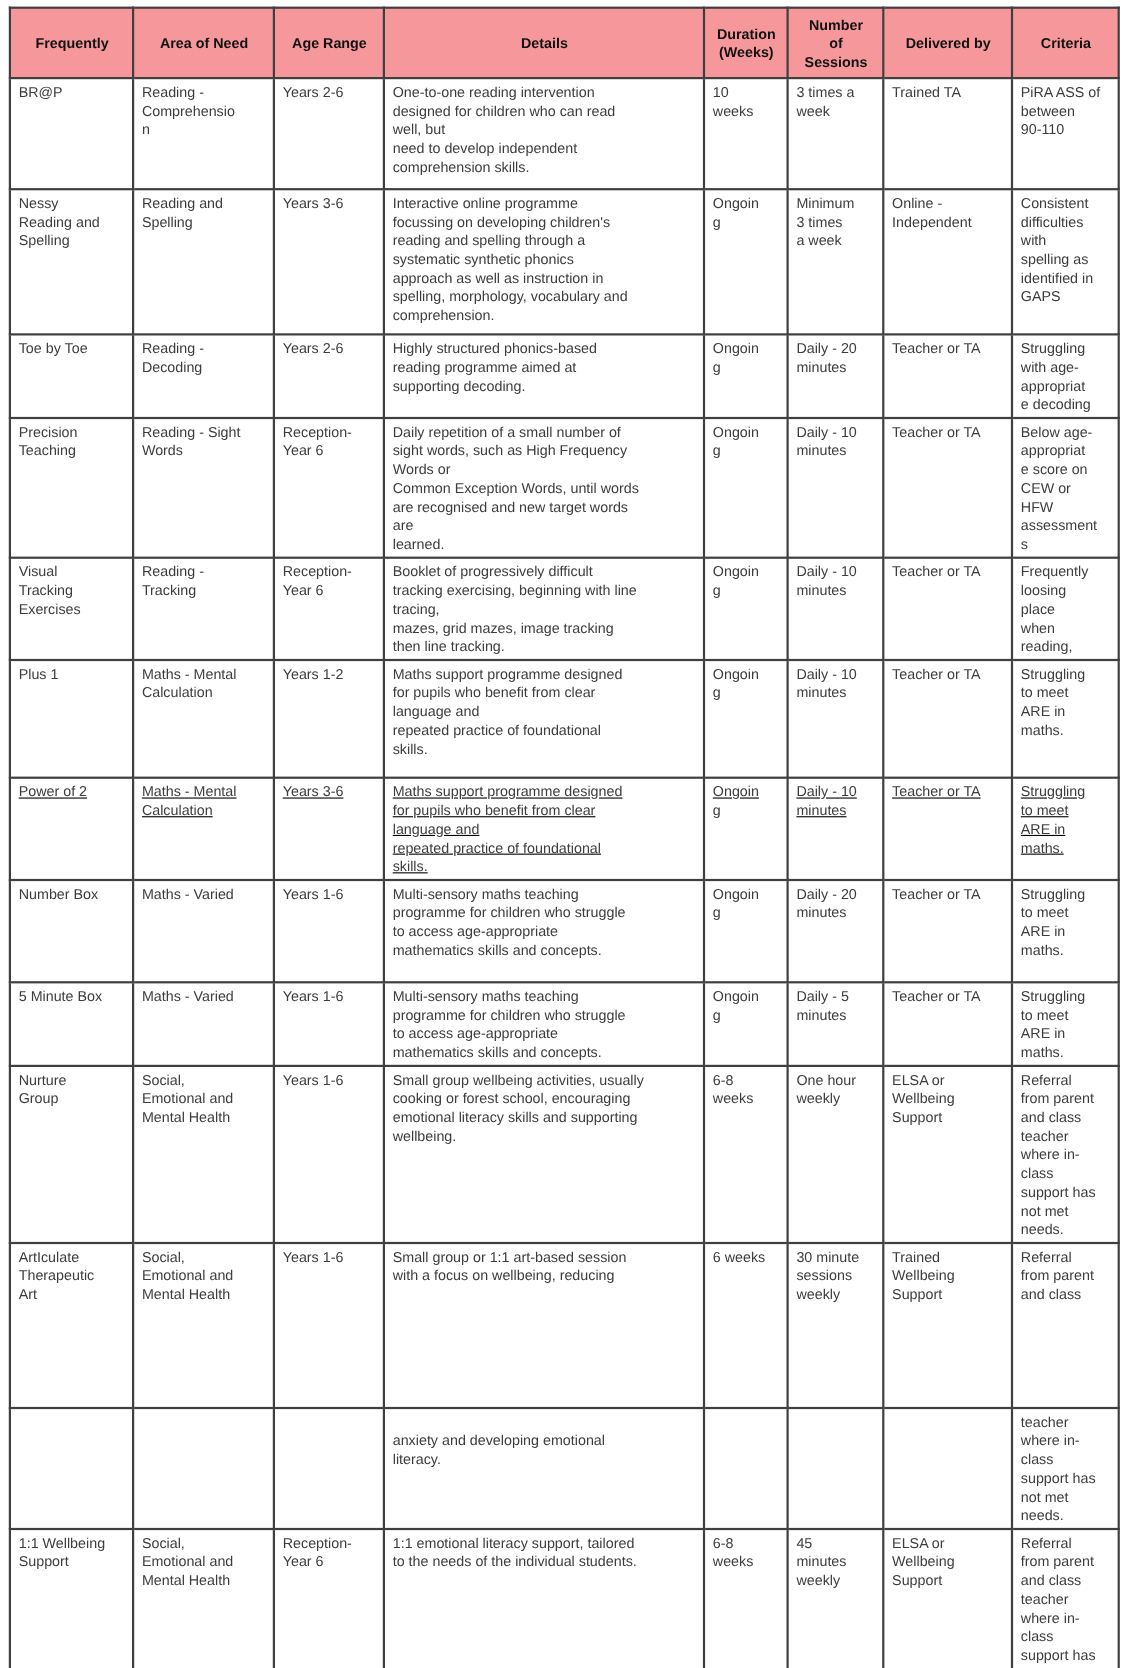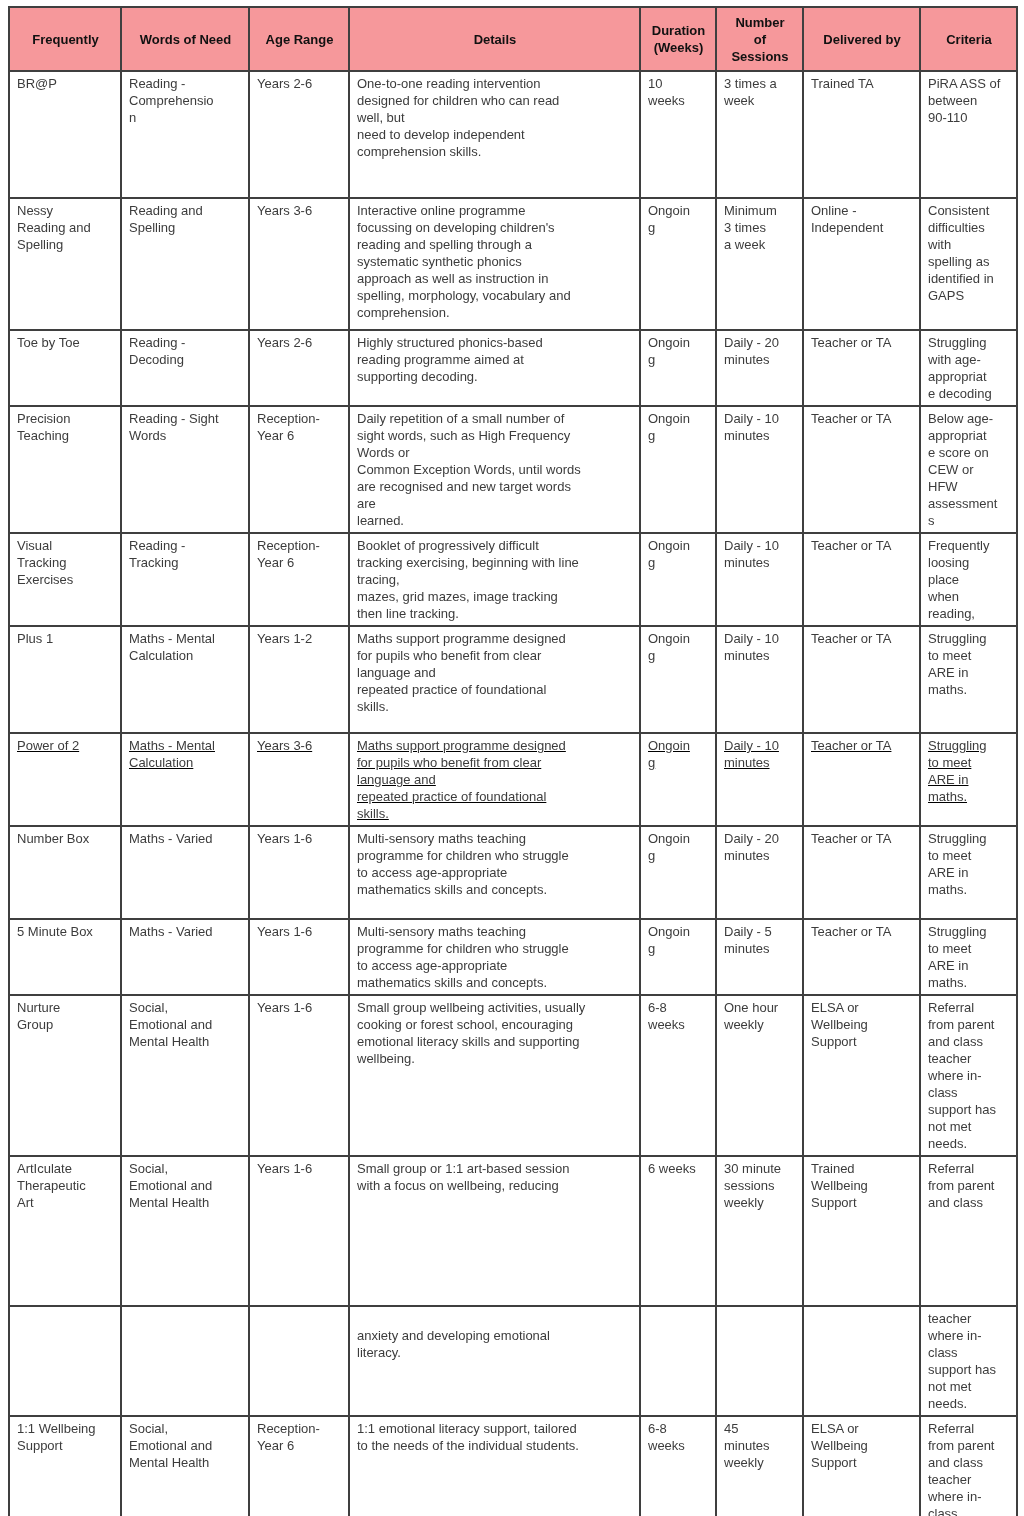--- a/index.html
+++ b/index.html
@@ -41,21 +41,21 @@
   }
   table.grid th{
     background:var(--header-bg);
     color:var(--header-text);
     font-weight:bold;
     text-align:center;
     vertical-align:middle;
   }
   
   thead tr{height:64px;}
-  tbody tr:nth-child(1){height:127px;}
+  tbody tr:nth-child(1){height:101px;}
   tbody tr:nth-child(2){height:132px;padding-left:18px;}
   tbody tr:nth-child(3){height:68px;}
   tbody tr:nth-child(4){height:124px;padding-left:40px;}
   tbody tr:nth-child(5){height:91px;margin-left:20px;}
   tbody tr:nth-child(6){height:107px;}
   tbody tr:nth-child(7){height:90px;text-decoration:underline;}
   tbody tr:nth-child(8){height:93px;}
   tbody tr:nth-child(9){height:70px;padding-left:28px;}
   tbody tr:nth-child(10){height:72px;}
   tbody tr:nth-child(11){height:150px;padding-left:38px;}
@@ -74,21 +74,21 @@
       <col style="width:100px">
       <col style="width:291px">
       <col style="width:76px">
       <col style="width:87px">
       <col style="width:117px">
       <col style="width:97px">
     </colgroup>
     <thead>
       <tr>
           <th>Frequently</th>
-          <th>Words of Need</th>
+          <th>Area of Need</th>
           <th>Age Range</th>
           <th>Details</th>
           <th>Duration
 (Weeks)</th>
           <th>Number
 of
 Sessions</th>
           <th>Delivered by</th>
           <th>Criteria</th>
         </tr>

